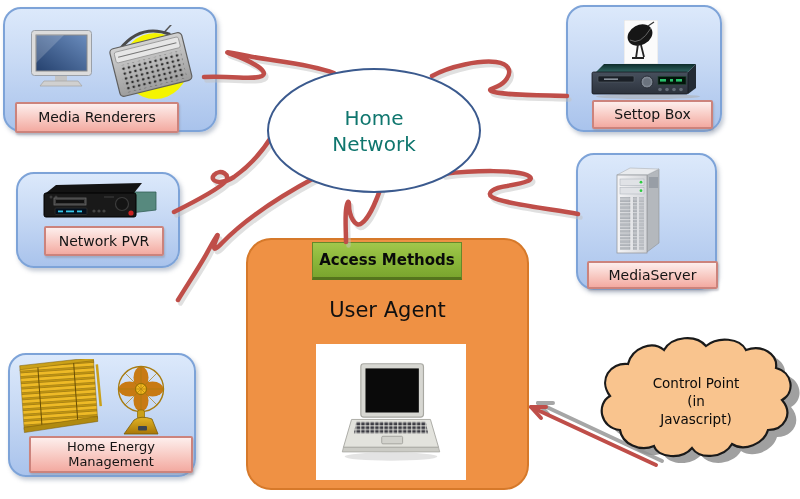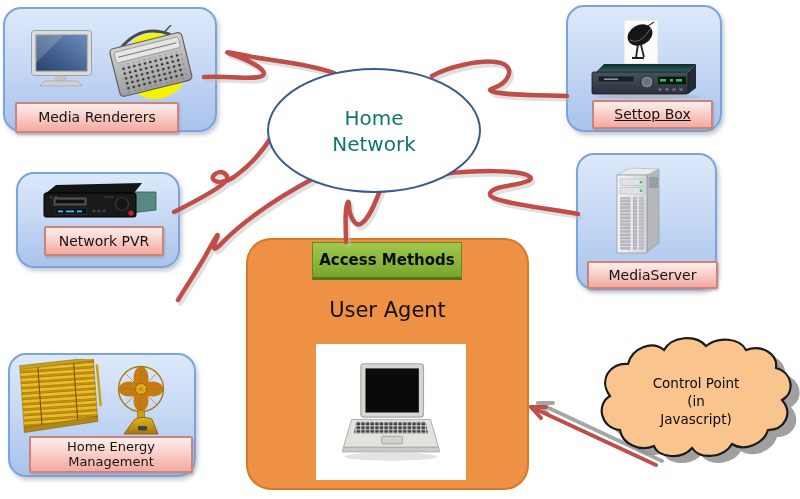--- a/index.html
+++ b/index.html
@@ -115,21 +115,21 @@
       <circle cx="57" cy="20" r="3.8" fill="#6b737e"></circle>
       <rect x="68" y="14.5" width="28" height="8" fill="#03140a" stroke="#224433" stroke-width="0.7"></rect>
       <rect x="70" y="17" width="6" height="2.6" fill="#28c06a"></rect>
       <rect x="80" y="17" width="3" height="2.6" fill="#28c06a"></rect>
       <rect x="86" y="17" width="6" height="2.6" fill="#28c06a"></rect>
       <circle cx="70" cy="27.5" r="1.8" fill="#636b76"></circle>
         <circle cx="77" cy="27.5" r="1.8" fill="#636b76"></circle>
       <circle cx="84" cy="27.5" r="1.8" fill="#636b76"></circle>
         <circle cx="91" cy="27.5" r="1.8" fill="#636b76"></circle>
     </svg>
-    <div class="devlabel" style="left:24px;top:93px;width:117px;height:25px;text-decoration:underline;">
+    <div class="devlabel" style="left:24px;top:93px;width:117px;height:25px;">
       <span>Settop Box</span>
     </div>
   </div>
 
   <div class="devbox" style="left:16px;top:172px;width:160px;height:92px;">
     <svg class="devicon" style="left:24px;top:6px;" width="122" height="46" viewBox="0 0 122 46">
       <polygon points="80,12 114,12 114,30 80,34" fill="#57897e" stroke="#335f57" stroke-width="0.8"></polygon>
       <polygon points="4,13 92,13 100,3 14,5" fill="#131313"></polygon>
       <rect x="2" y="13" width="92" height="24" rx="2" fill="#191919" stroke="#000"></rect>
       <circle cx="9" cy="17" r="1.5" fill="#3c3c3c"></circle>

